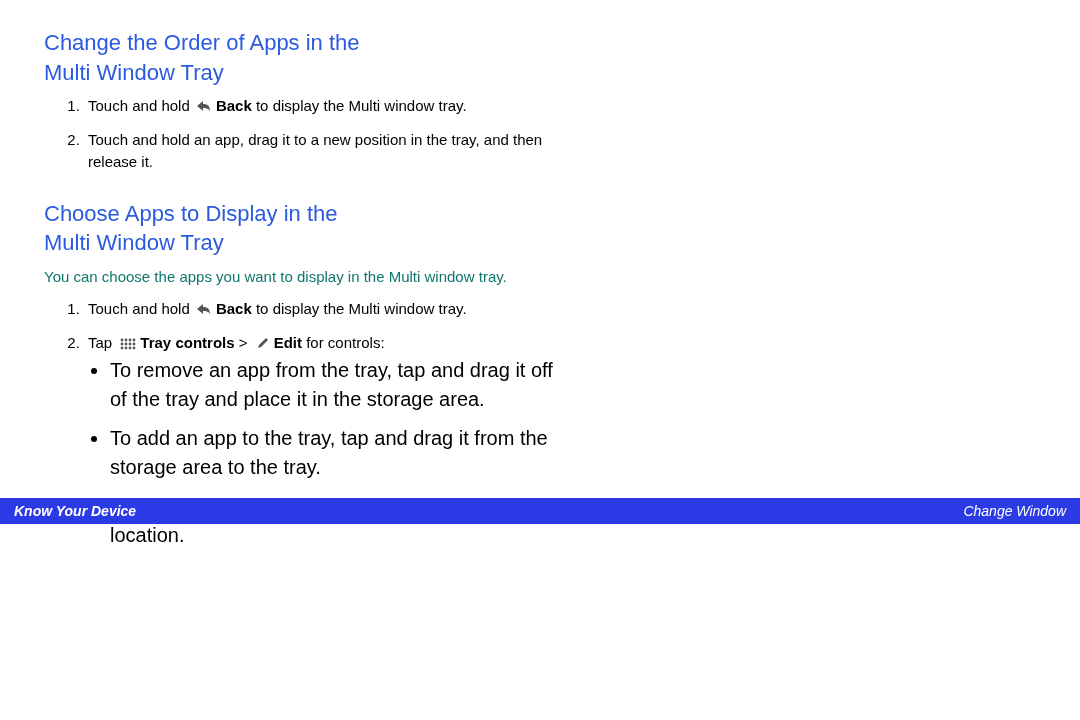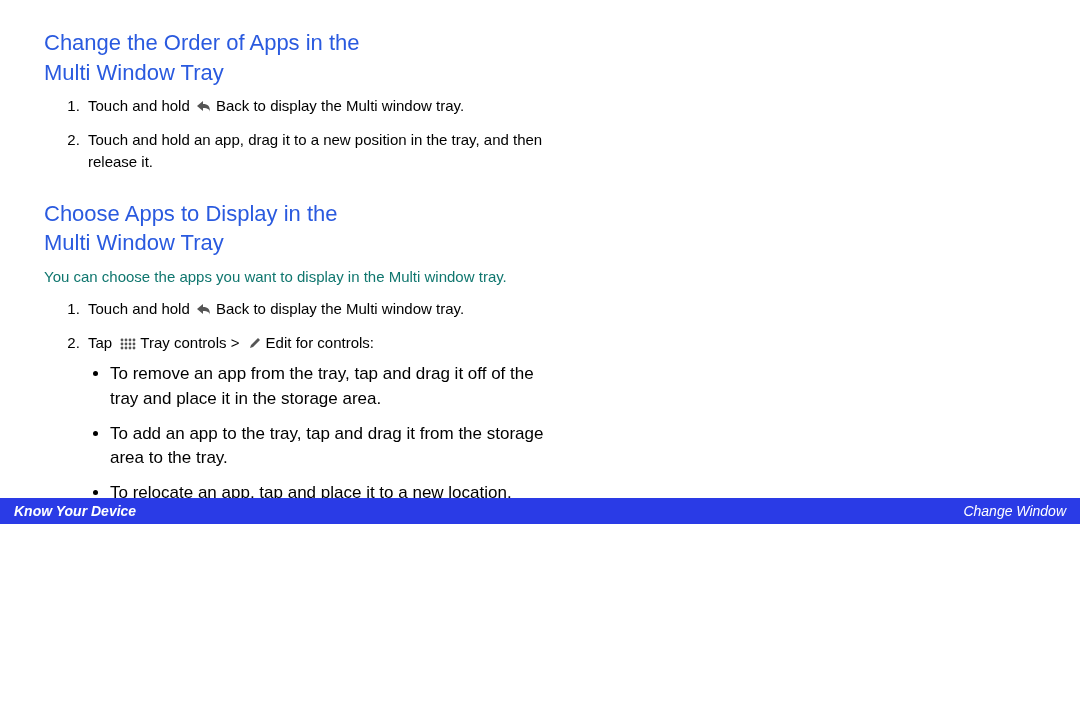--- a/index.html
+++ b/index.html
@@ -3,24 +3,24 @@
 <meta charset="utf-8">
 <style>
   * { box-sizing: border-box; margin: 0; padding: 0; }
   html, body { width: 1080px; height: 720px; font-family: Helvetica, Arial, sans-serif; background: #fff; }
   .page { position: relative; width: 1080px; height: 524px; }
   .content { padding: 28px 44px 0 44px; width: 600px; }
   .heading { color: #2a5adf; font-size: 22px; font-weight: 400; line-height: 1.35; margin-bottom: 8px; }
   .heading.second { margin-top: 26px; }
   ol.steps { list-style: decimal; padding-left: 40px; color: #000; font-size: 15px; line-height: 1.45; }
   ol.steps > li { padding-left: 4px; margin-bottom: 10px; }
-  ul.bullets { list-style: disc; padding-left: 22px; margin-top: 6px; font-size: 17px; line-height: 1.45; }
+  ul.bullets { list-style: disc; padding-left: 22px; margin-top: 0; font-size: 20px; line-height: 1.45; }
   ul.bullets > li { margin-bottom: 10px; }
   .para { font-size: 15px; line-height: 1.45; margin-bottom: 10px; color: #0f766e; }
-  .bold { font-weight: 400; }
+  .bold { font-weight: 700; }
   .back-icon { display: inline-block; vertical-align: -2px; margin: 0 4px 0 2px; }
   .dots-icon { display: inline-block; vertical-align: -3px; margin: 0 4px; }
   .pencil-icon { display: inline-block; vertical-align: -2px; margin: 0 4px; }
   .footer { position: absolute; left: 0; bottom: 0; width: 1080px; height: 26px; background: #2a3be6; color: #fff; display: flex; align-items: center; font-style: italic; font-size: 14px; }
   .footer-left { flex: 1; padding-left: 14px; text-align: left; font-weight: bold; }
   .footer-center { flex: 0 0 auto; text-align: center; font-style: normal; margin-top: 36px; }
   .footer-right { flex: 1; padding-right: 14px; text-align: right; }
 </style>
 </head>
 <body>

